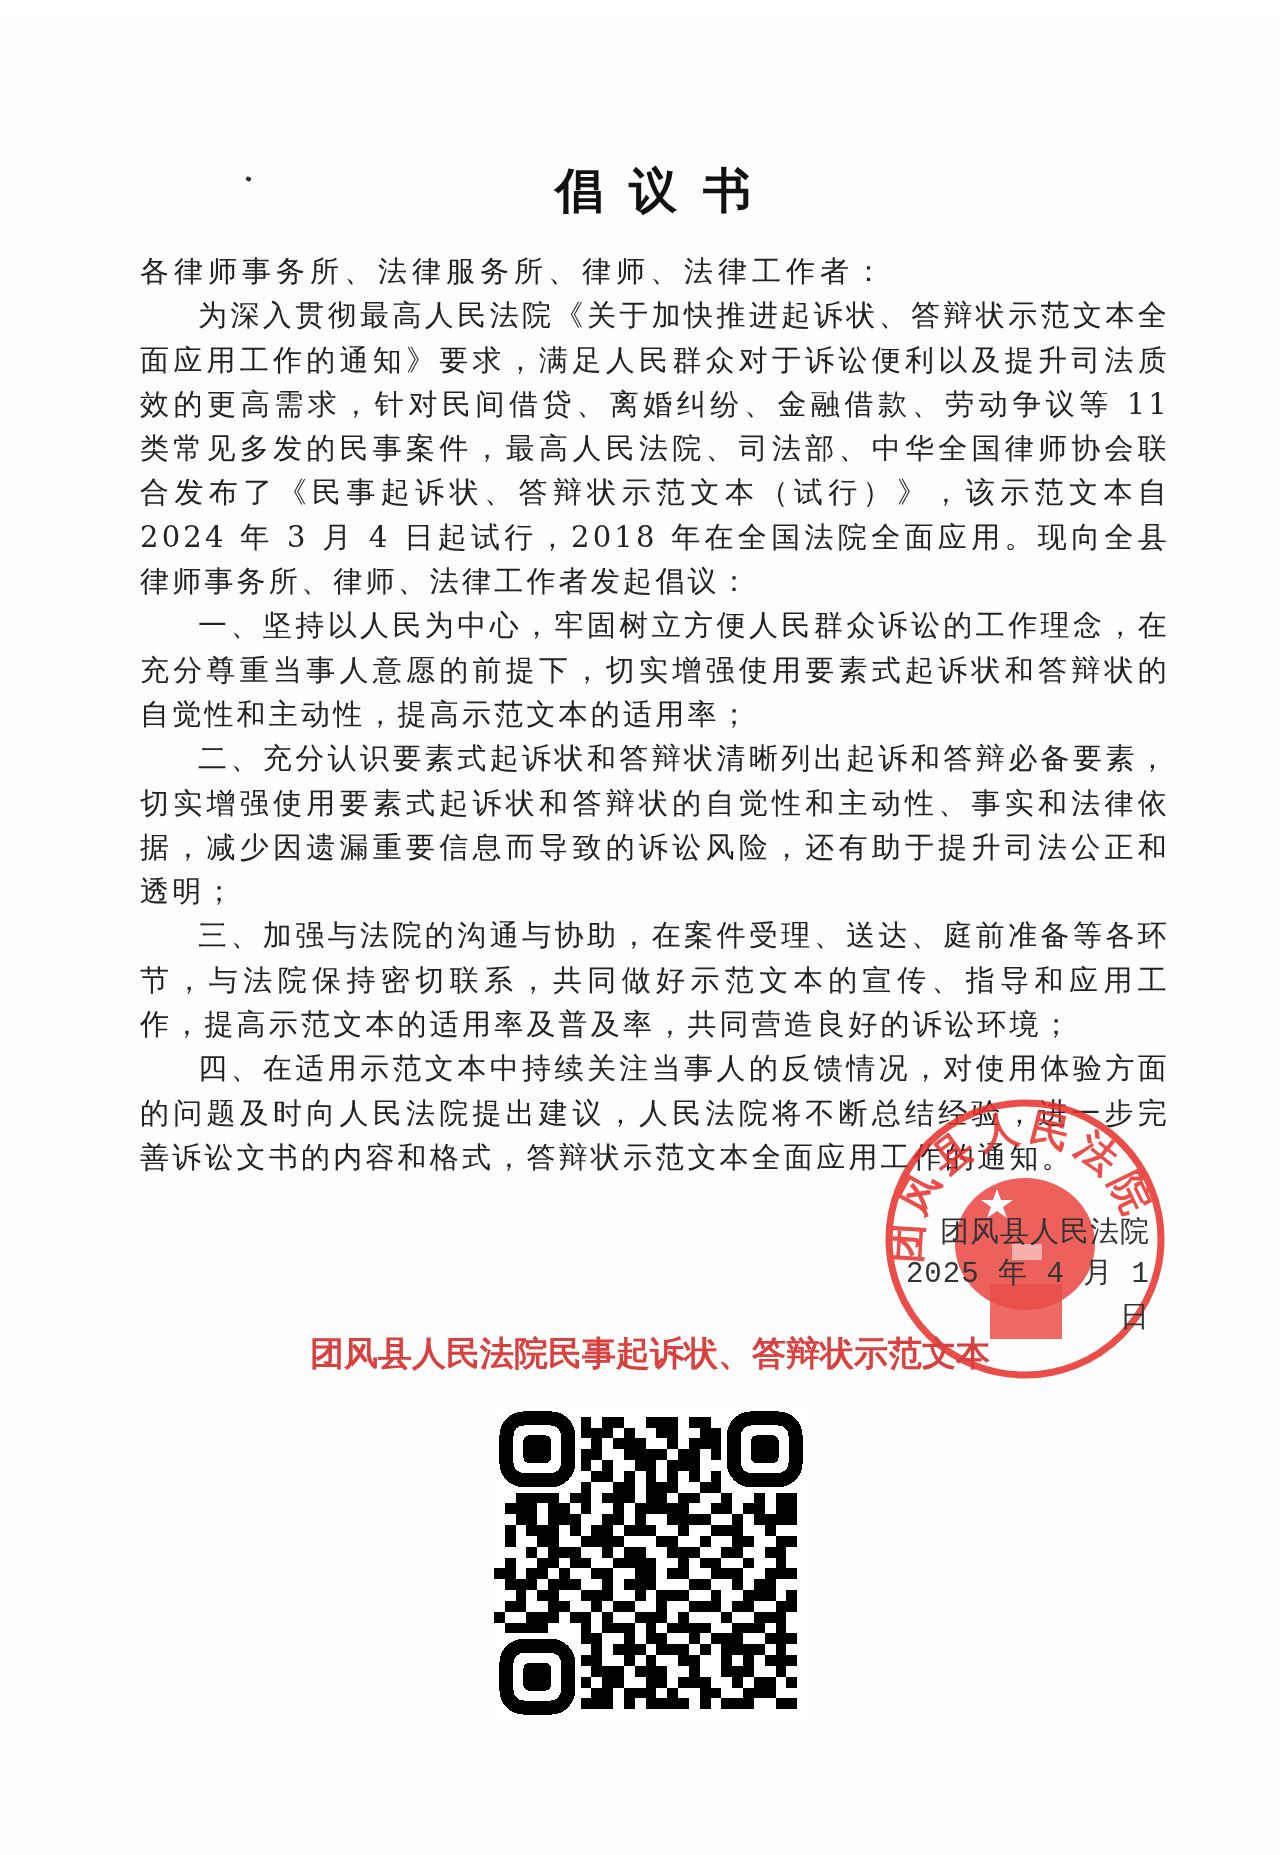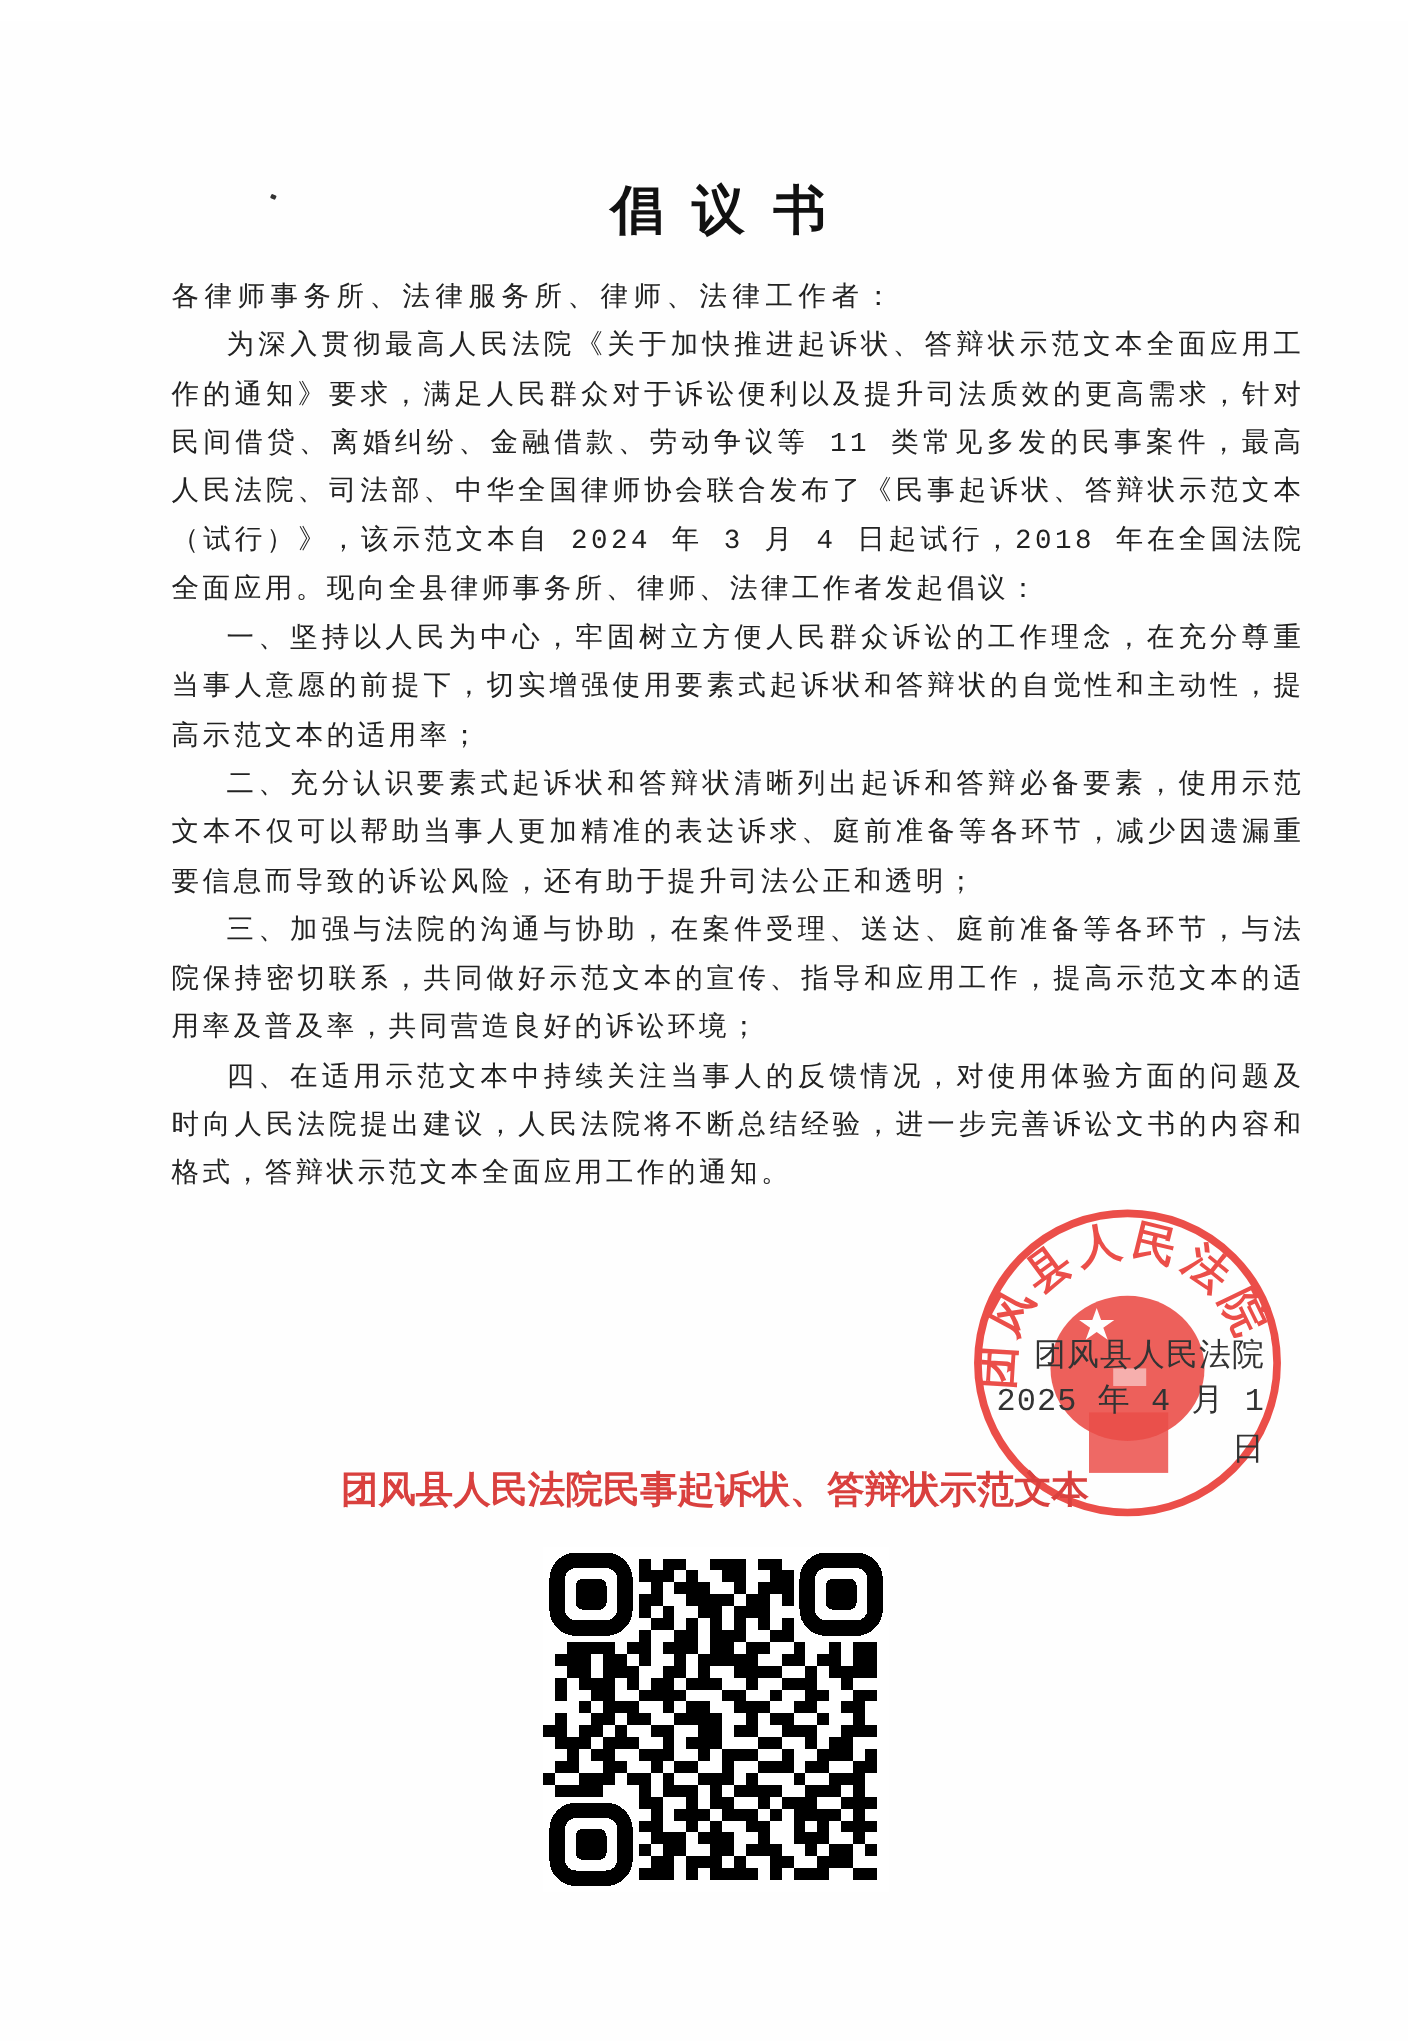--- a/index.html
+++ b/index.html
@@ -38,30 +38,29 @@
       text-align: center;
       font-family: "DejaVu Sans", "Liberation Sans", sans-serif;
       font-weight: bold;
       font-size: 48px;
       letter-spacing: 26px;
       color: #111;
       padding-left: 26px;
     }
     .body-text {
       position: absolute;
-      left: 156px;
+      left: 140px;
       top: 230px;
       width: 1030px;
-      font-size: 25px;
+      font-size: 29px;
       line-height: 44.3px;
       color: #222;
       letter-spacing: 3.2px;
       text-align: justify;
       text-justify: inter-character;
-      font-family: Liberation Mono, monospace;
     }
     .body-text p {
       margin: 0;
     }
     .salutation {
       letter-spacing: 5px;
     }
     .para {
       text-indent: 2em;
     }
@@ -111,21 +110,21 @@
 <div class="page">
 
   <div class="speck"></div>
 
   <div class="title">倡议书</div>
 
   <div class="body-text">
     <p class="salutation">各律师事务所、法律服务所、律师、法律工作者：</p>
     <p class="para">为深入贯彻最高人民法院《关于加快推进起诉状、答辩状示范文本全面应用工作的通知》要求，满足人民群众对于诉讼便利以及提升司法质效的更高需求，针对民间借贷、离婚纠纷、金融借款、劳动争议等 11 类常见多发的民事案件，最高人民法院、司法部、中华全国律师协会联合发布了《民事起诉状、答辩状示范文本（试行）》，该示范文本自 2024 年 3 月 4 日起试行，2018 年在全国法院全面应用。现向全县律师事务所、律师、法律工作者发起倡议：</p>
     <p class="para">一、坚持以人民为中心，牢固树立方便人民群众诉讼的工作理念，在充分尊重当事人意愿的前提下，切实增强使用要素式起诉状和答辩状的自觉性和主动性，提高示范文本的适用率；</p>
-    <p class="para">二、充分认识要素式起诉状和答辩状清晰列出起诉和答辩必备要素，使用示范文本不仅可以帮助当事人更加精准的表达诉求、庭前准备等各环节，减少因遗漏重要信息而导致的诉讼风险，还有助于提升司法公正和透明；</p>
+    <p class="para">二、充分认识要素式起诉状和答辩状清晰列出起诉和答辩必备要素，切实增强使用要素式起诉状和答辩状的自觉性和主动性、事实和法律依据，减少因遗漏重要信息而导致的诉讼风险，还有助于提升司法公正和透明；</p>
     <p class="para">三、加强与法院的沟通与协助，在案件受理、送达、庭前准备等各环节，与法院保持密切联系，共同做好示范文本的宣传、指导和应用工作，提高示范文本的适用率及普及率，共同营造良好的诉讼环境；</p>
     <p class="para">四、在适用示范文本中持续关注当事人的反馈情况，对使用体验方面的问题及时向人民法院提出建议，人民法院将不断总结经验，进一步完善诉讼文书的内容和格式，答辩状示范文本全面应用工作的通知。</p>
   </div>
 
   <svg class="stamp" viewBox="0 0 290 290" xmlns="http://www.w3.org/2000/svg">
     <circle cx="145" cy="145" r="136" fill="none" stroke="#e8302a" stroke-width="7"></circle>
     <defs>
       <path id="ringPath" d="M 45 185 A 105 105 0 1 1 245 185"></path>
     </defs>
     <text font-family="DejaVu Sans, sans-serif" font-size="40" font-weight="bold" fill="#e8302a">

